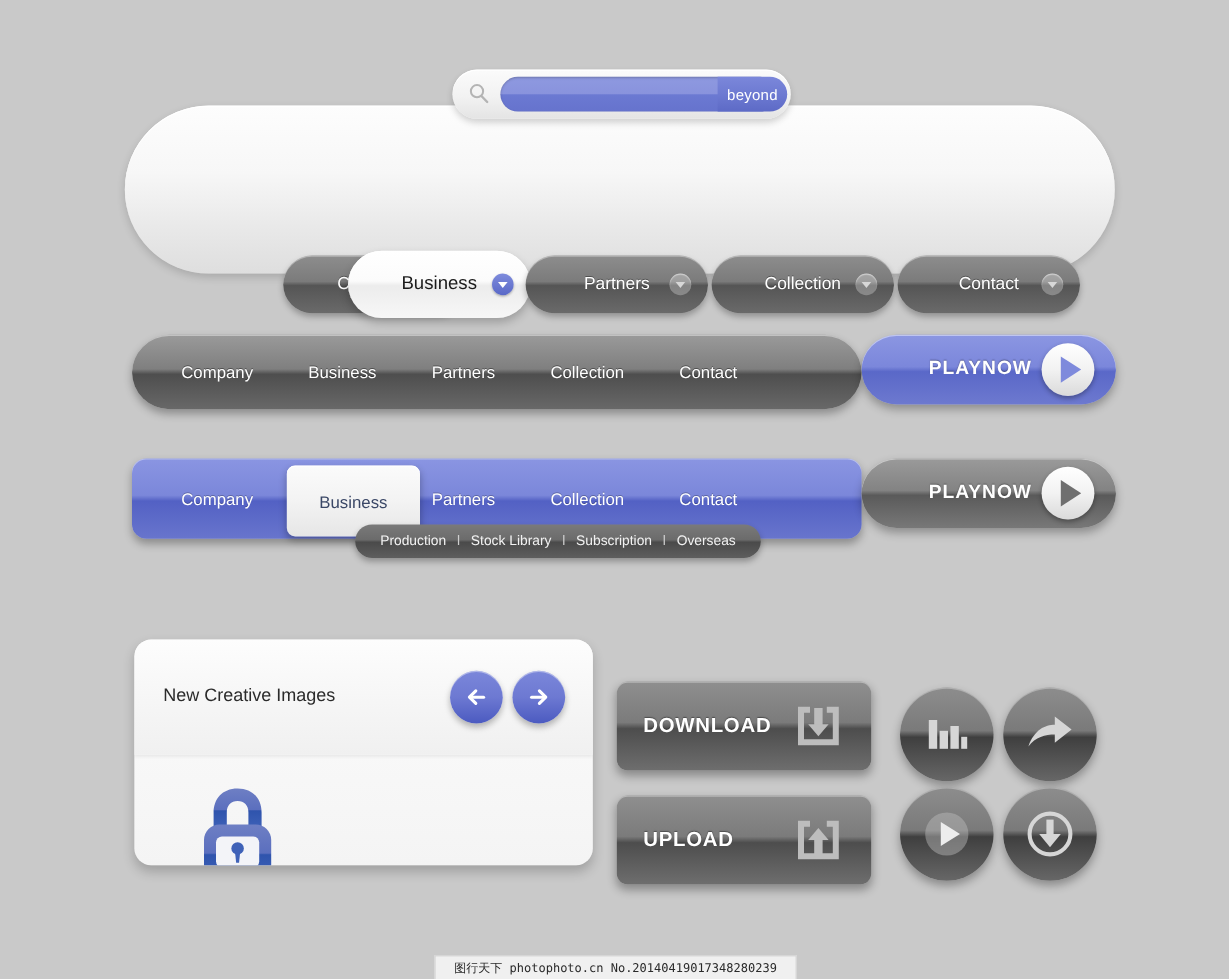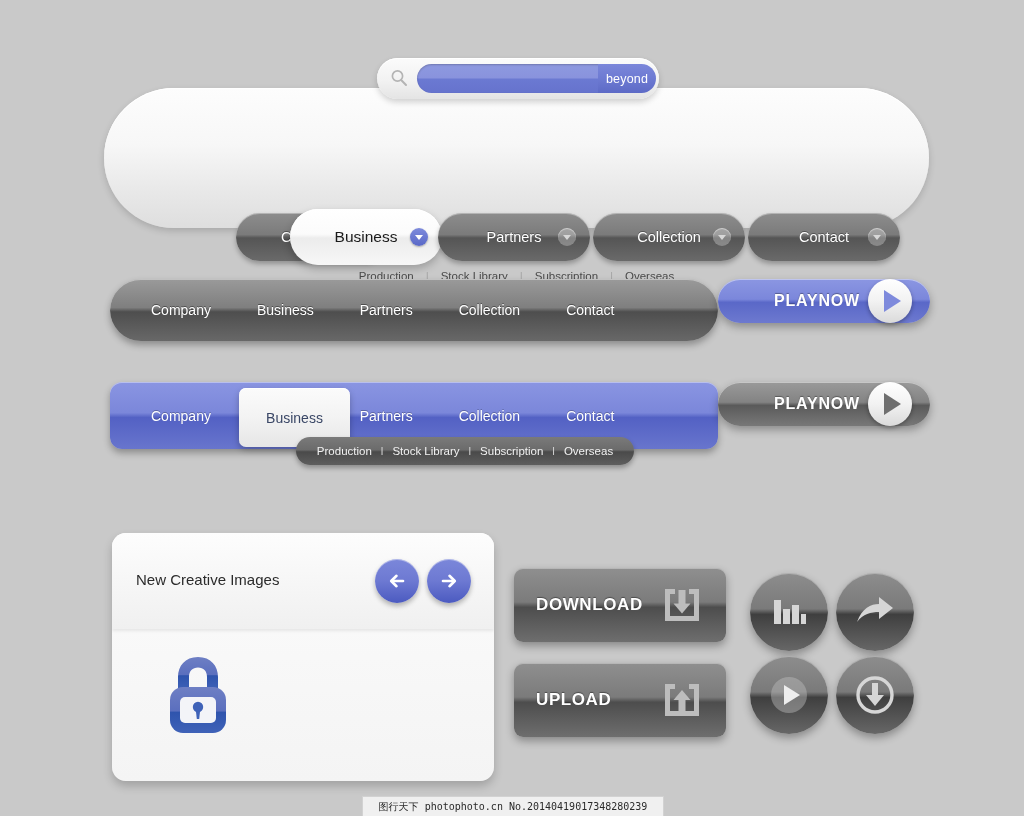--- a/index.html
+++ b/index.html
@@ -96,21 +96,21 @@
     display:flex;align-items:center;
   }
   #bar-dark .navitem{
     color:#ffffff;font-size:14px;cursor:pointer;
     text-shadow:0 -1px 0 rgba(0,0,0,.4);
     padding:0 23px;
   }
   #bar-dark .navitem:first-child{margin-left:18px;}
 
   .playnow{
-    position:absolute;top:279px;left:718px;width:212px;height:44px;
+    position:absolute;top:279px;left:718px;width:212px;height:58px;
     border-radius:31px;display:flex;align-items:center;cursor:pointer;
     box-shadow:0 4px 8px rgba(0,0,0,.3), inset 0 1px 0 rgba(255,255,255,.45);
   }
   .playnow.blue{
     background:linear-gradient(to bottom,#8b96e2 0%,#7b87db 46%,#5a68c8 53%,#6personally 100%);
     background:linear-gradient(to bottom,#8b96e2 0%,#7b87db 46%,#5a68c8 53%,#6d79cf 100%);
   }
   .playnow.grey{
     background:linear-gradient(to bottom,#9a9a9a 0%,#838383 46%,#5a5a5a 53%,#787878 100%);
   }
@@ -165,21 +165,21 @@
     background:linear-gradient(to bottom,#7a7a7a 0%,#6b6b6b 46%,#4a4a4a 53%,#5e5e5e 100%);
     box-shadow:0 3px 5px rgba(0,0,0,.3);
     display:flex;align-items:center;justify-content:center;
     z-index:5;font-size:11.5px;color:#f2f2f2;
   }
   #dropdown-strip span{cursor:pointer;}
   #dropdown-strip .sep{color:#cfcfcf;margin:0 9px;}
 
   
   #creative-card{
-    position:absolute;left:112px;top:533px;width:382px;height:248px;
+    position:absolute;left:112px;top:533px;width:382px;height:188px;
     border-radius:14px;
     background:linear-gradient(to bottom,#fcfcfc 0%,#f4f4f4 100%);
     box-shadow:0 5px 10px rgba(0,0,0,.2);
     overflow:hidden;
   }
   #card-top{
     position:relative;height:96px;
     background:linear-gradient(to bottom,#fdfdfd 0%,#f0f0f0 100%);
     box-shadow:0 2px 3px rgba(0,0,0,.08);
   }
@@ -272,29 +272,20 @@
         </span>
     </div>
 
     <div id="nav-pill-4" class="pill" style="left:644px;width:152px;">
       <span class="lbl">Contact</span>
       <span class="caret">
           <i></i>
         </span>
     </div>
 
-    <div id="sublinks-top">
-      <span>Production</span>
-      <span class="sep">l</span>
-      <span>Stock Library</span>
-      <span class="sep">l</span>
-      <span>Subscription</span>
-      <span class="sep">l</span>
-      <span>Overseas</span>
-    </div>
   </div>
 
   <div id="search-wrap">
     <span id="search-icon">
       <svg width="20" height="20" viewBox="0 0 20 20">
         <circle cx="8.5" cy="8" r="5.1" fill="none" stroke="#b4b4b4" stroke-width="1.7"></circle>
         <line x1="12.4" y1="12.2" x2="17" y2="17" stroke="#b4b4b4" stroke-width="2" stroke-linecap="round"></line>
       </svg>
     </span>
     <input id="search-field" type="text" value="" placeholder="" style="">

